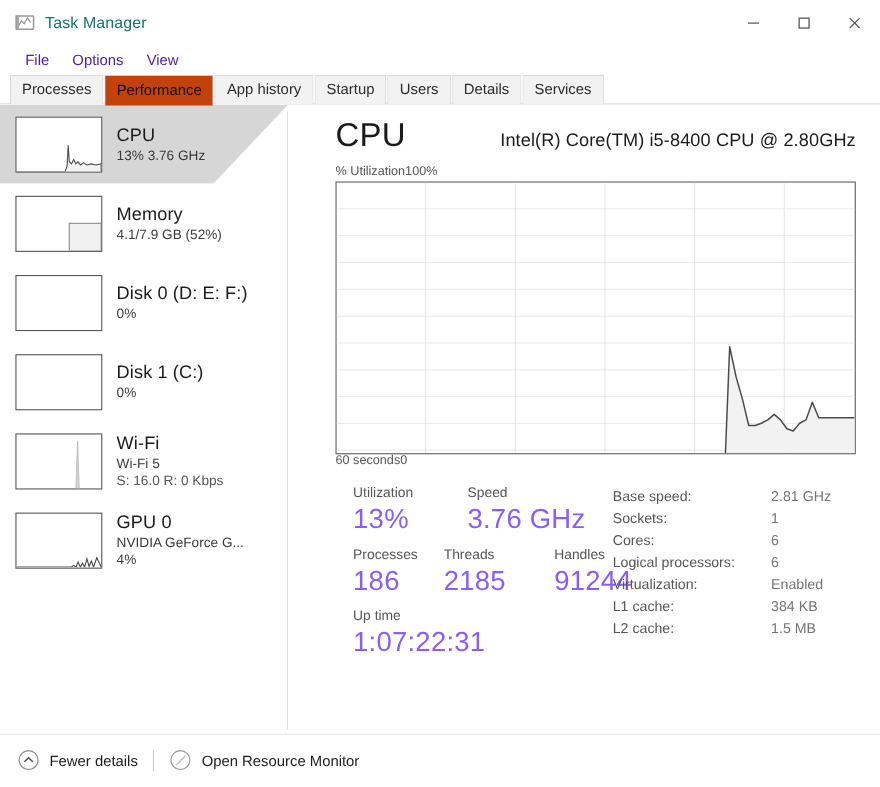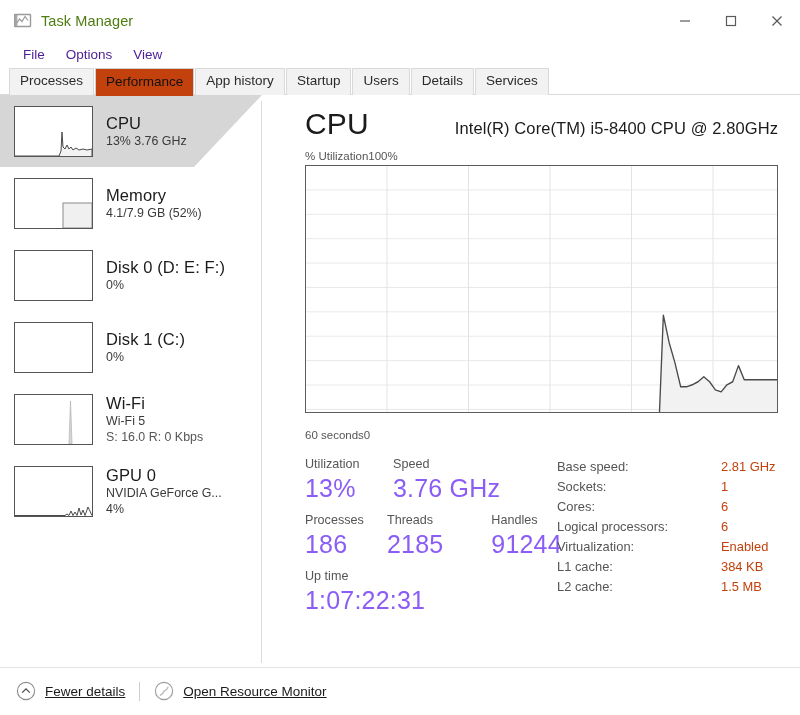--- a/index.html
+++ b/index.html
@@ -10,21 +10,21 @@
     color:#1a1a1a;
     overflow:hidden;
     position:relative;
     -webkit-font-smoothing:antialiased;
   }
   .win{position:absolute;inset:0;display:flex;flex-direction:column;background:#fff;}
 
   
   .titlebar{height:42px;flex:none;display:flex;align-items:center;background:#fff;position:relative;}
   .tb-icon{width:18px;height:16px;margin-left:14px;margin-right:9px;flex:none;}
-  .tb-title{font-size:14.5px;color:#4d7c0f;letter-spacing:.1px;text-align:right;}
+  .tb-title{font-size:14.5px;color:#0f766e;letter-spacing:.1px;text-align:right;}
   .winbtns{position:absolute;right:0;top:0;height:42px;display:flex;}
   .winbtn{width:46px;height:42px;display:flex;align-items:center;justify-content:center;}
   .winbtn svg{display:block;}
 
   
   .menubar{height:26px;flex:none;display:flex;align-items:center;padding-left:13px;gap:1px;}
   .menu-item{font-size:13.5px;color:#4c1d95;padding:3px 10px;line-height:1;}
 
   
   .tabstrip{height:27px;flex:none;position:relative;display:flex;align-items:flex-end;padding-left:9px;}
@@ -75,43 +75,43 @@
     border:1.3px solid #5c5c5c;background:#fff;overflow:hidden;
   }
   .graph .grid{position:absolute;inset:0;
     background-image:
       linear-gradient(to right,#e3e3e3 1px,transparent 1px),
       linear-gradient(to bottom,#e8e8e8 1px,transparent 1px);
     background-size:81.5px 24.4px;
     background-position:-1px -1px;
   }
   .graph svg{position:absolute;inset:0;width:100%;height:100%;}
-  .axis-row.bottom{margin-top:16px;margin-bottom:0;}
+  .axis-row.bottom{margin-top:0;margin-bottom:0;}
 
   
   .stats{display:flex;margin-top:14px;}
   .stats-left{width:252px;flex:none;}
   .srow{display:flex;}
-  .scell{min-width:0;}
+  .scell{min-width:0;margin-left:16px;}
   .scell.c1{width:88px;}
   .scell.c2{width:112px;}
   .scell.c3{width:auto;}
   .slabel{font-size:12.6px;color:#555;line-height:1.45;}
   .svalue{font-size:25px;color:#8b5cf6;line-height:1.22;letter-spacing:.2px;}
   .sgap{height:7px;}
 
   .stats-right{flex:1;padding-top:2px;}
   .spec{display:flex;font-size:12.9px;line-height:1.555;}
   .spec-k{width:144px;flex:none;color:#555;}
-  .spec-v{color:#c2410c;margin-left:20px;}
+  .spec-v{color:#737373;}
 
   
   .footer{height:48px;flex:none;position:relative;display:flex;align-items:center;padding-left:16px;}
   .footer::before{content:"";position:absolute;left:0;right:0;top:0;height:1px;background:#e4e4e4;}
-  .fbtn{display:flex;align-items:center;gap:9px;font-size:13.5px;color:#1b1b1b;text-decoration:underline;}
+  .fbtn{display:flex;align-items:center;gap:9px;font-size:13.5px;color:#1b1b1b;}
   .fsep{width:1px;height:19px;background:#cfcfcf;margin:0 14px;}
   .fbtn svg{display:block;}
 </style>
 </head>
 <body>
 
 <div class="win">
 
   <div class="titlebar">
     <span class="tb-icon">

